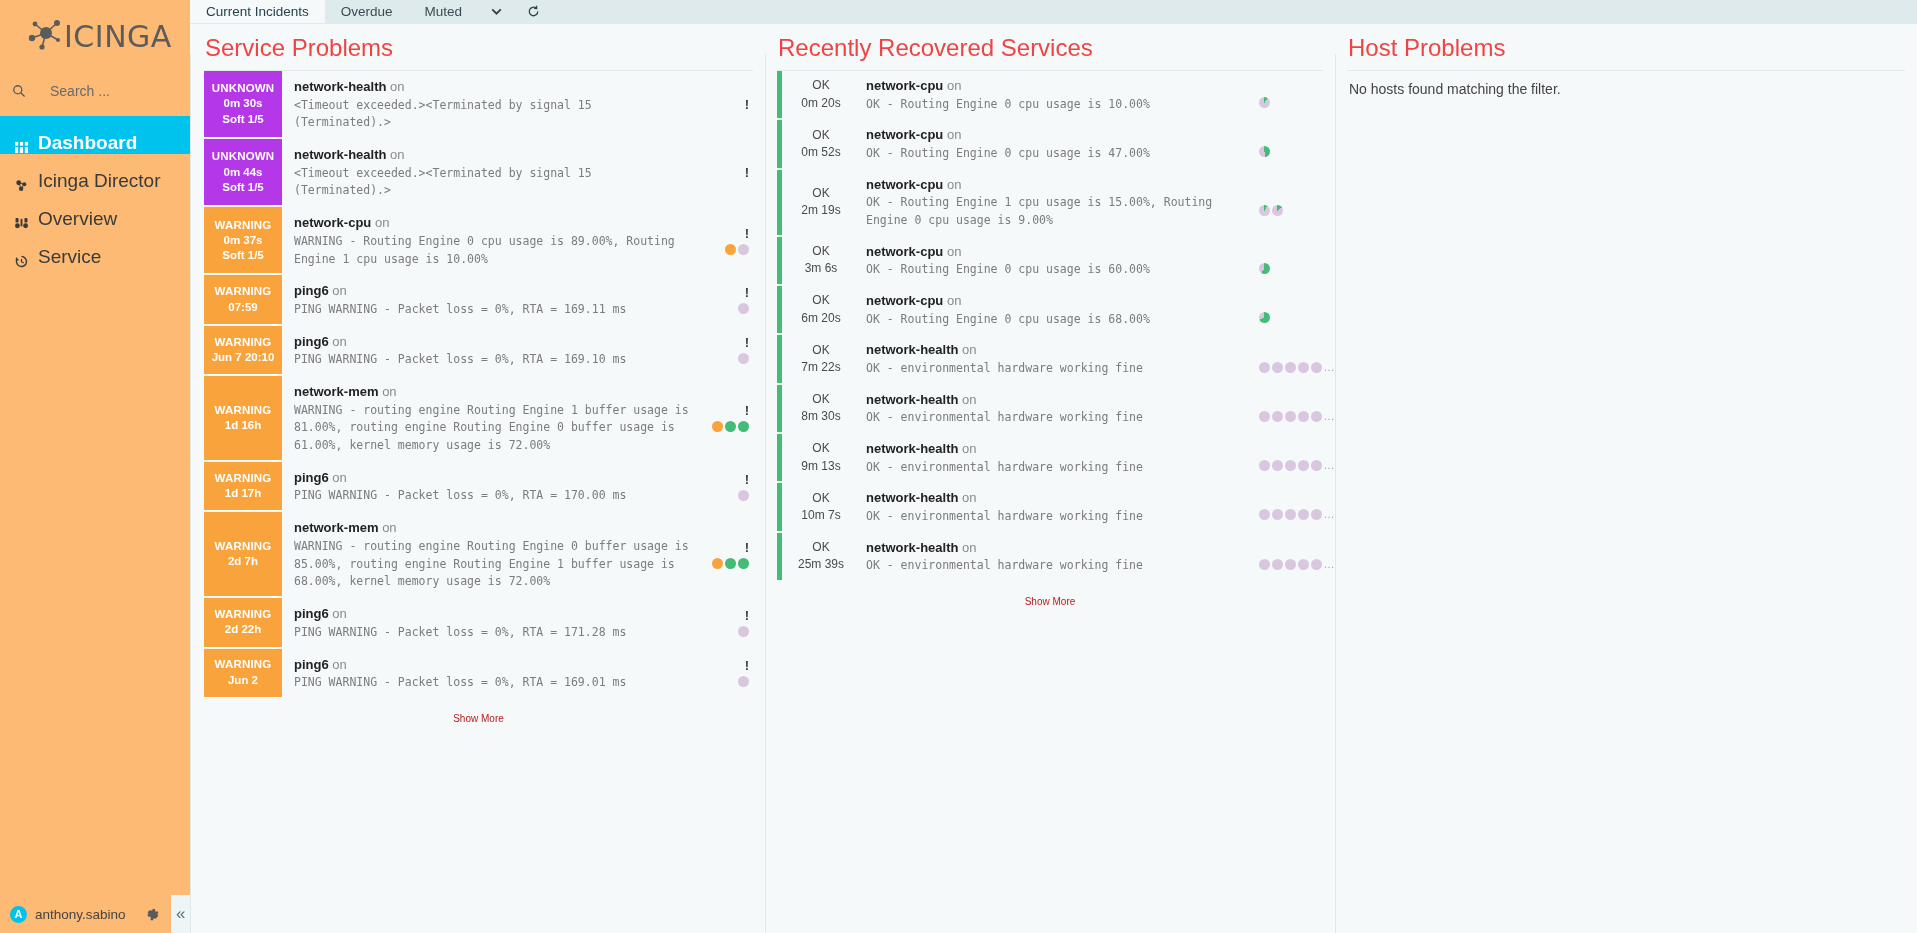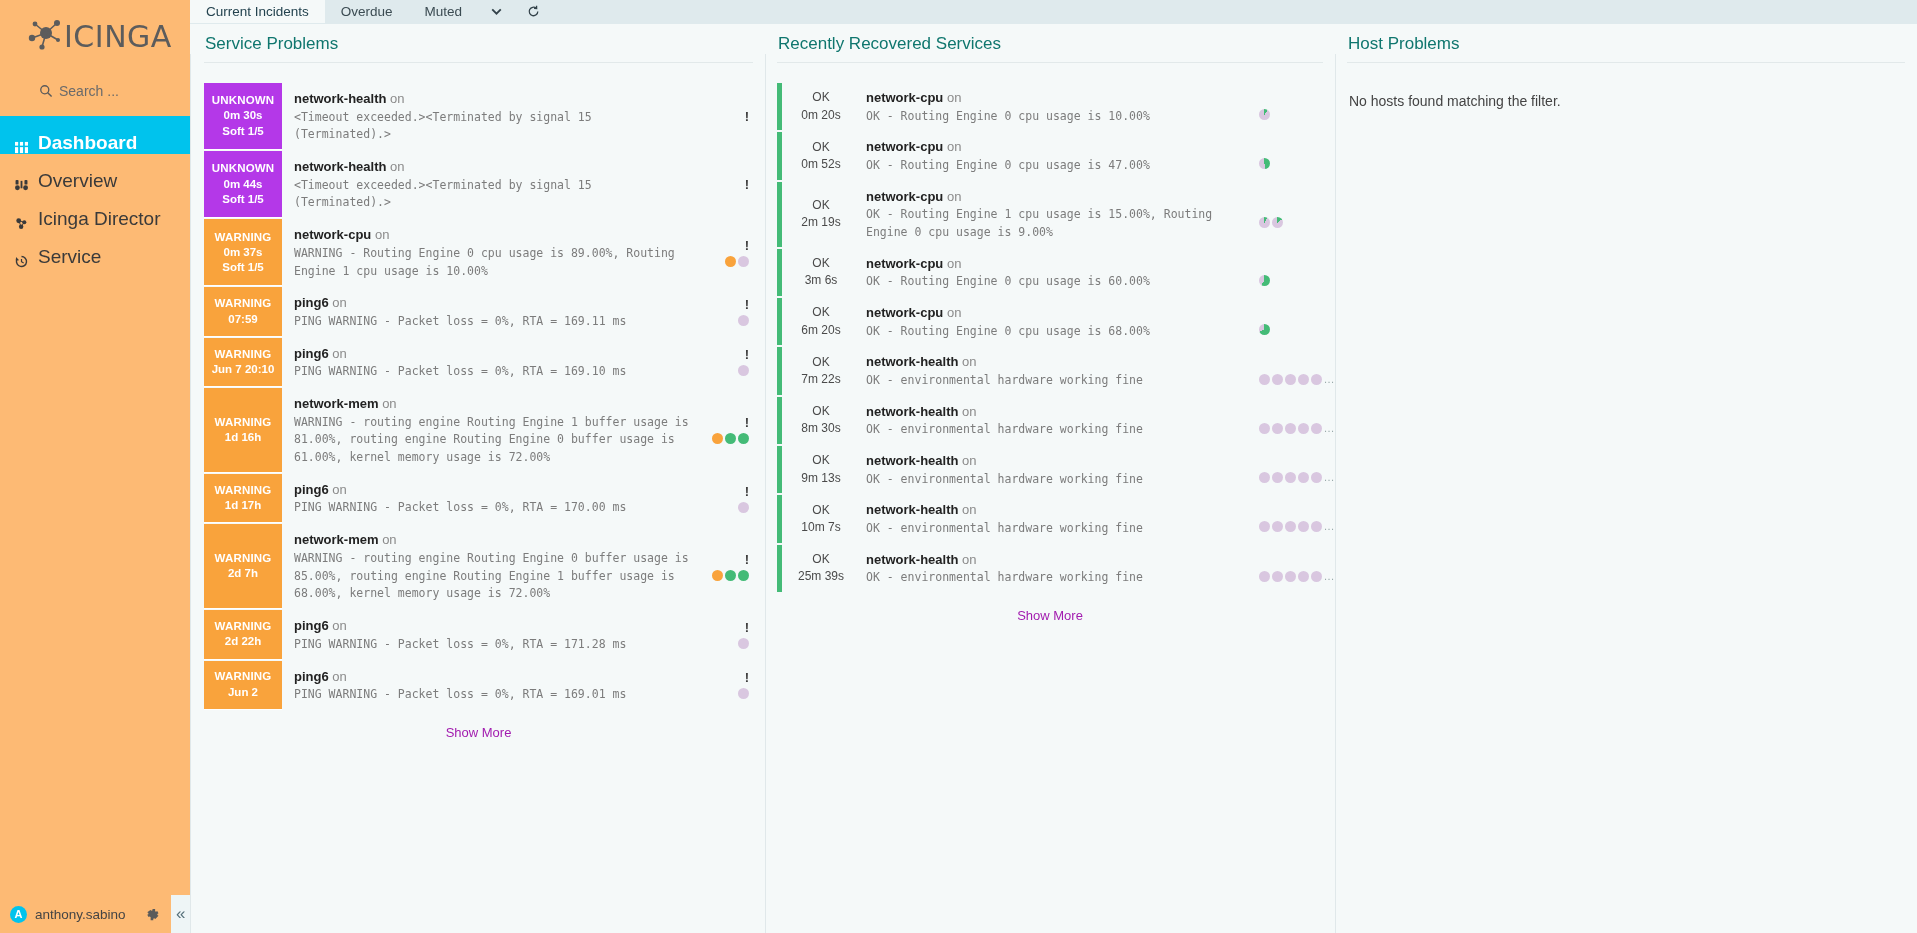--- a/index.html
+++ b/index.html
@@ -26,21 +26,21 @@
   }
   .logo-mark { width: 40px; height: 40px; flex: 0 0 40px; }
   .logo-text {
     font-size: 30px; letter-spacing: .5px;
     color: #5c5c5c; font-weight: 400;
     margin-left: -2px;
     font-family: "DejaVu Sans", sans-serif;
   }
   .search-row {
     height: 38px; display: flex; align-items: center;
-    padding-left: 12px; gap: 6px; cursor: text; margin-left: 27px;
+    padding-left: 12px; gap: 24px; cursor: text;
   }
   .search-row svg { flex: 0 0 14px; }
   .search-ph { font-size: 14px; color: #6a6a6a; }
   .nav { margin-top: 6px; }
   .nav-item {
     height: 38px; display: flex; align-items: flex-end;
     padding-left: 13px; gap: 9px;
     font-size: 19px; color: #3a3a3a; cursor: pointer;
     position: relative;
   }
@@ -88,24 +88,24 @@
   .tab.active { background: #f5f9f9; color: #24434f; }
   .tab-ico { padding: 0 12px; display:flex; align-items:center; cursor:pointer; color:#3b4b52; }
 
   .columns { flex: 1 1 auto; display: flex; padding-top: 10px; }
   .col { position: relative; padding: 0 12px 0 12px; }
   .col-sep { position: absolute; left: 0; top: 20px; bottom: 0; width: 1px; background: #e0e8ea; }
   .col-1 { width: 575px; flex: 0 0 575px; padding-left: 14px; }
   .col-2 { width: 570px; flex: 0 0 570px; }
   .col-3 { flex: 1 1 auto; }
   .col-title {
-    font-size: 17px; color: #0f766e; font-weight: 400;
+    font-size: 24px; color: #ef4444; font-weight: 400;
     padding: 0 0 8px 1px;
     border-bottom: 1px solid #e2e9ea;
-    margin-bottom: 20px;
+    margin-bottom: 0;
   }
   .empty-msg { font-size: 14px; color: #444; padding: 10px 2px; }
 
   
   .plist { display: flex; flex-direction: column; }
   .prow {
     display: flex; align-items: stretch;
     border-bottom: 1px solid #f5f9f9;
     cursor: pointer; min-height: 40px;
   }
@@ -159,21 +159,21 @@
   }
   .ok-state .s-name { font-size: 12px; }
   .ok-state .s-time { font-size: 12px; }
   .rbody { flex: 1 1 auto; padding: 5px 2px 5px 6px;
            display:flex; flex-direction:column; justify-content:center; }
   .rmeta { width: 64px; flex: 0 0 64px; display: flex;
            align-items: center; justify-content: flex-start; padding-top: 16px; }
 
   .showmore {
     text-align: center; padding: 14px 0 6px 0;
-    font-size: 13px; color: #a21caf; cursor: pointer;
+    font-size: 10px; color: #b91c1c; cursor: pointer;
   }
 </style>
 </head>
 <body>
 
 <div id="sidebar">
 
   <div class="logo-wrap">
     <span class="logo-mark">
       <svg viewBox="0 0 40 40" width="40" height="40">
@@ -215,43 +215,43 @@
         </svg>
       </span>
       <span>Dashboard</span>
     </div>
 
 
     <div class="nav-item">
       <span class="ico">
         <svg width="13" height="13" viewBox="0 0 14 14">
           <g fill="#3a3a3a">
+            <circle cx="4" cy="4" r="2.6"></circle>
+              <circle cx="10" cy="5.6" r="2.2"></circle>
+            <circle cx="6.6" cy="10.4" r="2.4"></circle>
+            <path d="M4 4 L10 5.6 M4 4 L6.6 10.4 M10 5.6 L6.6 10.4" stroke="#3a3a3a" stroke-width="1" fill="none"></path>
+          </g>
+        </svg>
+      </span>
+      <span>Icinga Director</span>
+    </div>
+
+    <div class="nav-item">
+      <span class="ico">
+        <svg width="13" height="13" viewBox="0 0 14 14">
+          <g fill="#3a3a3a">
             <rect x="0.6" y="1" width="3.2" height="5" rx="1"></rect>
             <rect x="10.2" y="1" width="3.2" height="5" rx="1"></rect>
             <circle cx="2.6" cy="9.4" r="2.6"></circle>
             <circle cx="11.4" cy="9.4" r="2.6"></circle>
             <rect x="6" y="2" width="2" height="8"></rect>
           </g>
         </svg>
       </span>
       <span>Overview</span>
-    </div>
-
-    <div class="nav-item">
-      <span class="ico">
-        <svg width="13" height="13" viewBox="0 0 14 14">
-          <g fill="#3a3a3a">
-            <circle cx="4" cy="4" r="2.6"></circle>
-              <circle cx="10" cy="5.6" r="2.2"></circle>
-            <circle cx="6.6" cy="10.4" r="2.4"></circle>
-            <path d="M4 4 L10 5.6 M4 4 L6.6 10.4 M10 5.6 L6.6 10.4" stroke="#3a3a3a" stroke-width="1" fill="none"></path>
-          </g>
-        </svg>
-      </span>
-      <span>Icinga Director</span>
     </div>
 
     <div class="nav-item">
       <span class="ico">
         <svg width="13" height="13" viewBox="0 0 14 14">
           <path d="M7 1.6 A5.4 5.4 0 1 1 1.9 5.2" fill="none" stroke="#3a3a3a" stroke-width="1.5"></path>
           <polygon points="1.2,2.2 4.4,5.6 0.7,6" fill="#3a3a3a"></polygon>
           <path d="M7 4.2 V7.2 L9.3 8.6" fill="none" stroke="#3a3a3a" stroke-width="1.3"></path>
         </svg>
       </span>

